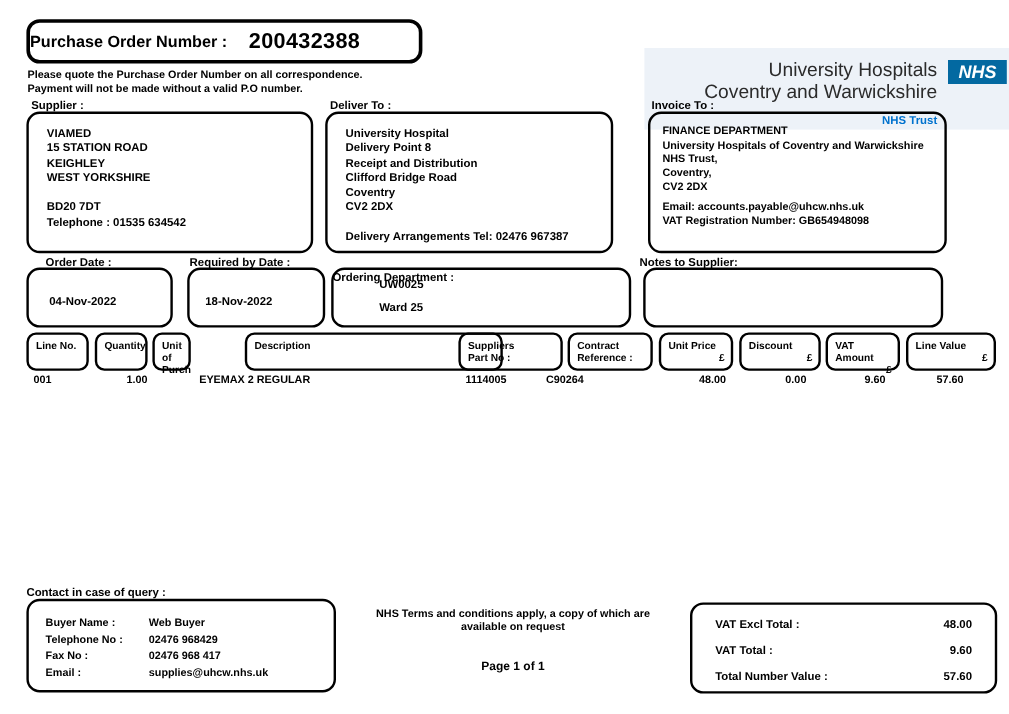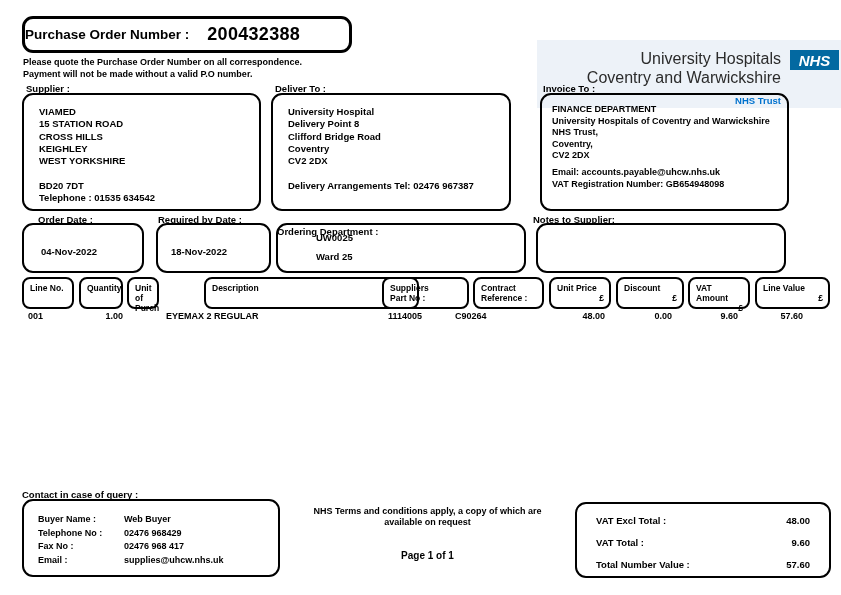--- a/index.html
+++ b/index.html
@@ -97,34 +97,34 @@
       </div>
       <div class="nhs-box">NHS</div>
     </div>
   </div>
 
   <div class="sec-label" id="lbl-supplier">Supplier :</div>
   <div class="addr-box" id="box-supplier">
     <div class="addr">
       <div class="line">VIAMED</div>
       <div class="line">15 STATION ROAD</div>
-      <div class="line">CROSS HILLS</div>
       <div class="line">KEIGHLEY</div>
       <div class="line">WEST YORKSHIRE</div>
       <div class="line"></div>
       <div class="line">BD20 7DT</div>
       <div class="line">Telephone : 01535 634542</div>
     </div>
   </div>
 
   <div class="sec-label" id="lbl-deliver">Deliver To :</div>
   <div class="addr-box" id="box-deliver">
     <div class="addr">
       <div class="line">University Hospital</div>
       <div class="line">Delivery Point 8</div>
+      <div class="line">Receipt and Distribution</div>
       <div class="line">Clifford Bridge Road</div>
       <div class="line">Coventry</div>
       <div class="line">CV2 2DX</div>
       <div class="line"></div>
       <div class="line">Delivery Arrangements Tel: 02476 967387</div>
     </div>
   </div>
 
   <div class="sec-label" id="lbl-invoice">Invoice To :</div>
   <div class="addr-box" id="box-invoice">

